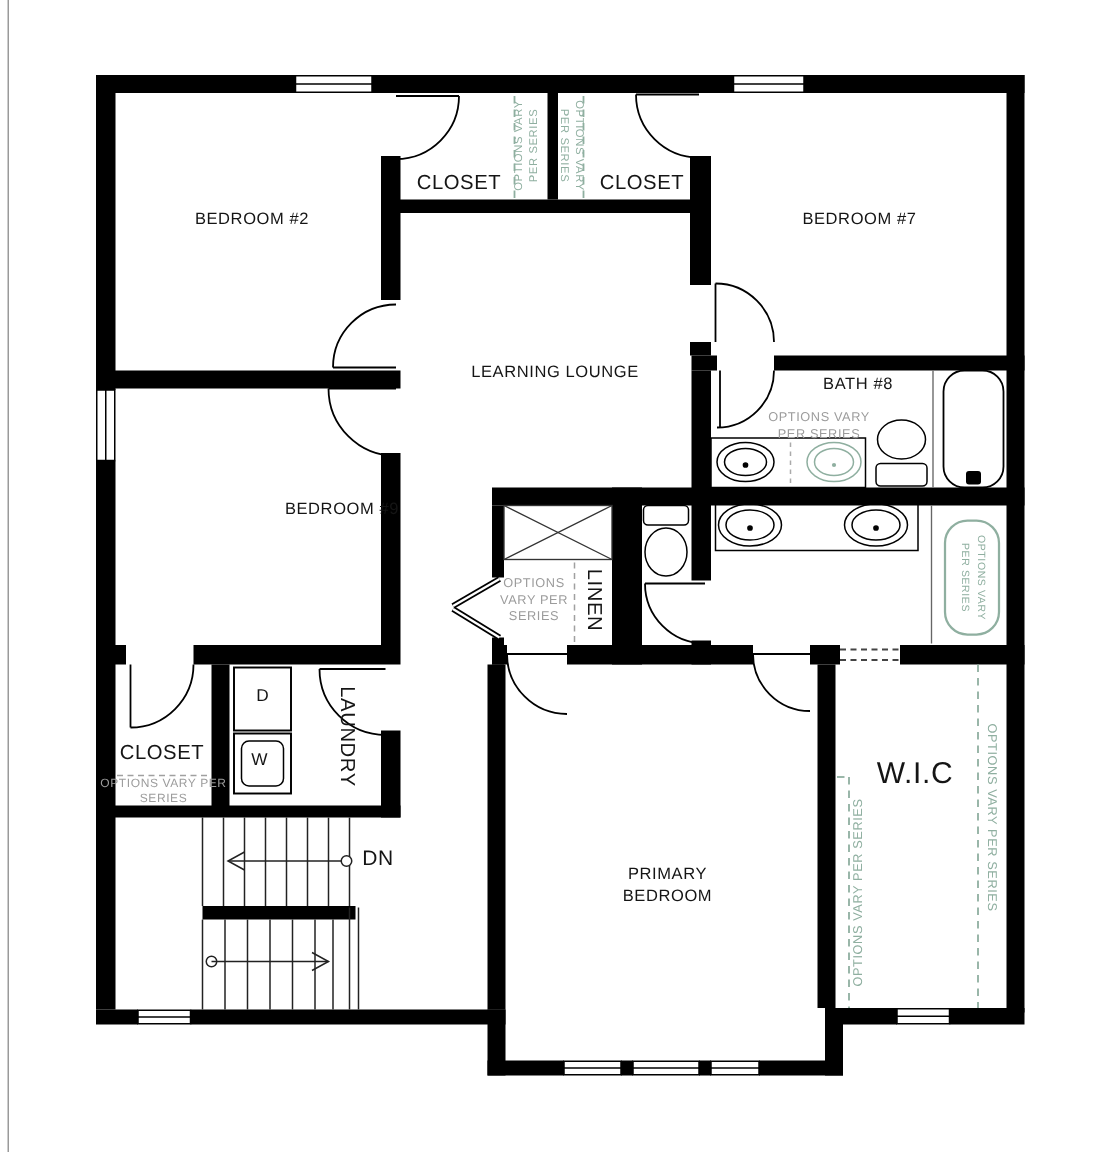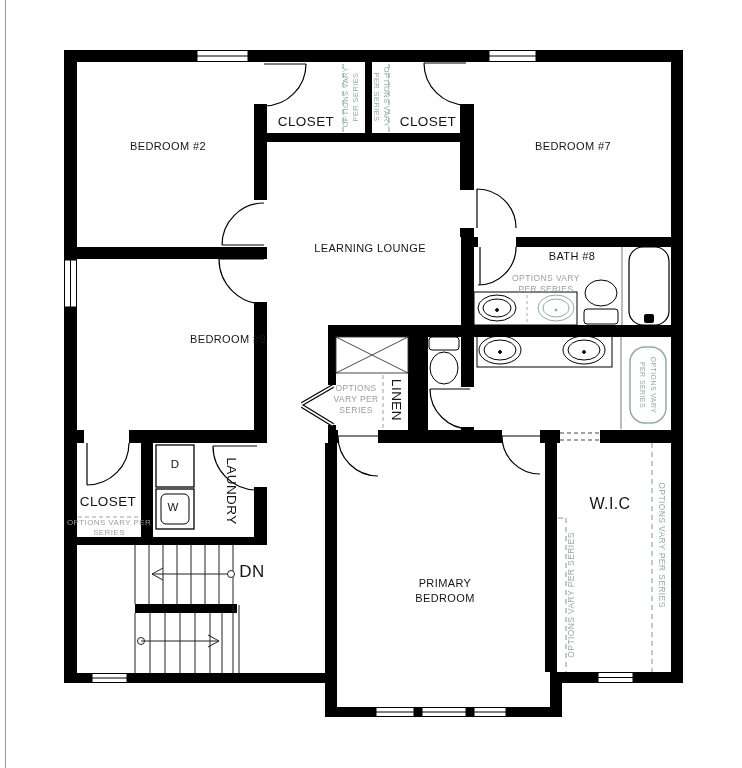--- a/index.html
+++ b/index.html
@@ -4,21 +4,21 @@
 <style>
   html,body{margin:0;padding:0;background:#fff;}
   #plan{position:relative;width:742px;height:768px;background:#fff;overflow:hidden;
         font-family:"Liberation Sans",sans-serif;}
   #plan svg{position:absolute;left:0;top:0;}
   .edge{position:absolute;left:5px;top:0;width:1px;height:768px;background:#9a9a9a;}
   .lbl{position:absolute;transform:translate(-50%,-50%);color:#151515;
        font-size:11px;letter-spacing:.4px;text-align:center;line-height:1.38;white-space:nowrap;}
   .wrap{white-space:normal;margin-top:20px;}
   .sm{font-size:13.5px;}
-  .tiny{font-size:17px;}
+  .tiny{font-size:14px;}
   .note{font-size:8.5px;color:#9c9c9c;letter-spacing:.4px;line-height:1.3;white-space:normal;}
   .green{color:#8fafa0;}
   .rot90{transform:translate(-50%,-50%) rotate(90deg);}
   .rotm90{transform:translate(-50%,-50%) rotate(-90deg);}
   .shnote{font-size:7px;line-height:1.6;}
   .dw{font-size:11.5px;letter-spacing:0;}
 </style>
 </head>
 <body>
 
@@ -275,21 +275,21 @@
   </svg>
 
   <span class="lbl" style="left:168px;top:147px">BEDROOM #2</span>
   <span class="lbl sm" style="left:306px;top:122px">CLOSET</span>
   <span class="lbl sm" style="left:428px;top:122px">CLOSET</span>
   <span class="lbl" style="left:573px;top:147px">BEDROOM #7</span>
   <span class="lbl wrap" style="left:370px;top:229px;width:122px">LEARNING LOUNGE</span>
   <span class="lbl" style="left:572px;top:257px">BATH #8</span>
   <span class="lbl" style="left:228px;top:340px">BEDROOM #9</span>
   <span class="lbl wrap" style="left:445px;top:571px;width:114px">PRIMARY BEDROOM</span>
-  <span class="lbl" style="left:610px;top:504px;font-size:16px">W.I.C</span>
+  <span class="lbl" style="left:610px;top:517px;font-size:20px">W.I.C</span>
   <span class="lbl sm" style="left:108px;top:502px">CLOSET</span>
   <span class="lbl sm rot90" style="left:231px;top:491px">LAUNDRY</span>
   <span class="lbl sm rot90" style="left:396px;top:400px">LINEN</span>
 
   <span class="lbl tiny" style="left:252px;top:572px">DN</span>
   <span class="lbl dw" style="left:175px;top:465px">D</span>
   <span class="lbl dw" style="left:173px;top:508px">W</span>
 
   <span class="lbl note green rotm90" style="left:351px;top:97px;width:76px;font-size:7.5px">OPTIONS VARY PER SERIES</span>
   <span class="lbl note green rot90" style="left:381px;top:97px;width:76px;font-size:7.5px">OPTIONS VARY PER SERIES</span>

